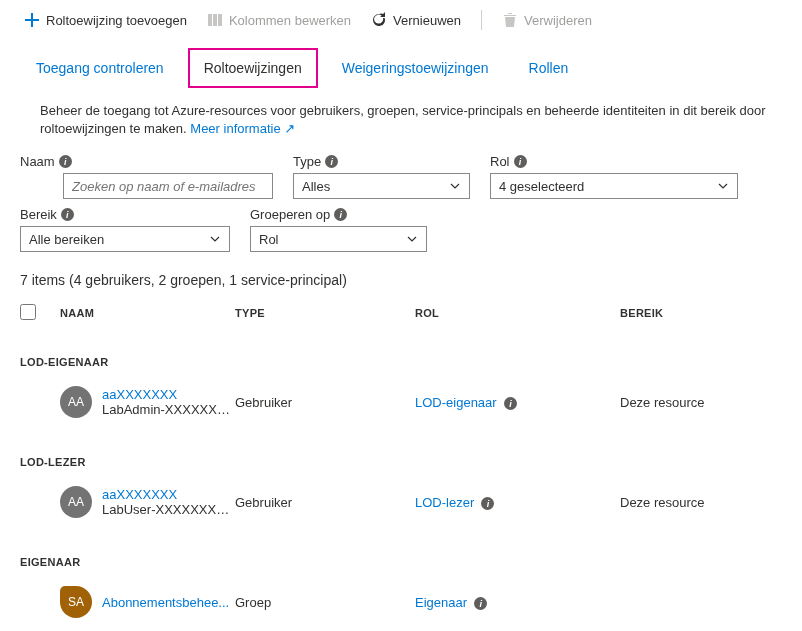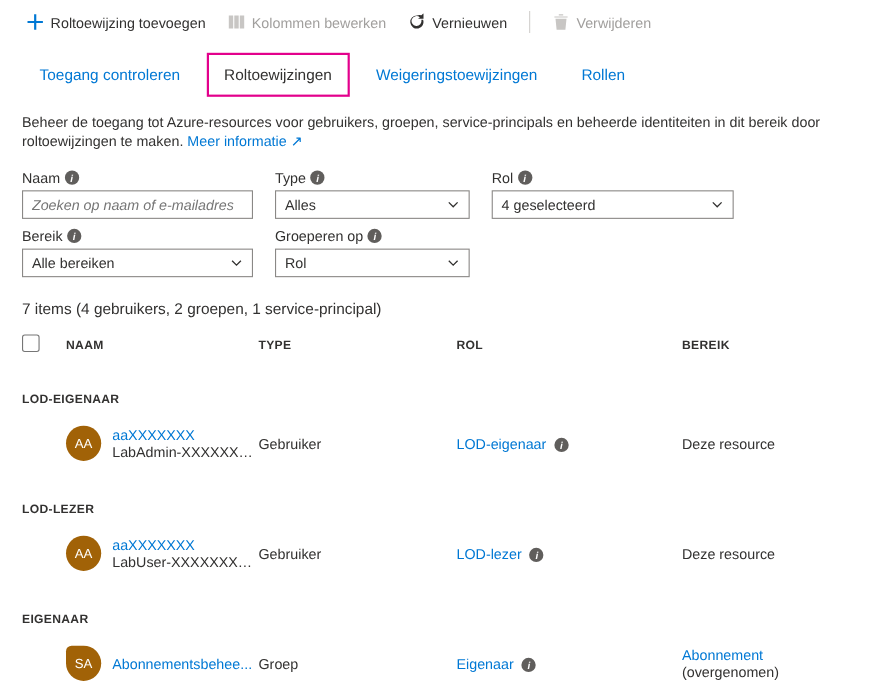--- a/index.html
+++ b/index.html
@@ -11,52 +11,52 @@
 .tb-btn.disabled { color: #a19f9d; cursor: default; }
 .tb-btn.enabled { color: #323130; }
 .tb-sep { width: 1px; height: 20px; background: #d2d0ce; margin: 0 8px; }
 
 
 .tabs { display: flex; padding: 0 20px; gap: 8px; margin-top: 4px; }
 .tab { padding: 10px 14px; font-size: 14px; color: #0078d4; cursor: pointer; border: 2px solid transparent; }
 .tab.active { border: 2px solid #e3008c; color: #323130; }
 
 
-.desc { padding: 14px 27px 10px 20px; font-size: 13px; color: #323130; line-height: 1.4; }
+.desc { padding: 14px 27px 10px 20px; font-size: 13px; color: #323130; line-height: 1.4; margin-left: 20px; }
 .desc a { color: #0078d4; text-decoration: none; }
 
 
 .filters { display: flex; padding: 6px 20px; gap: 20px; }
 .filter-group { display: flex; flex-direction: column; gap: 4px; }
 .filter-label { font-size: 13px; color: #323130; display: flex; align-items: center; gap: 4px; }
 .filter-input, .filter-select { height: 26px; border: 1px solid #8a8886; padding: 0 8px; font-size: 13px; background: #fff; display: flex; align-items: center; justify-content: space-between; cursor: pointer; }
-.filter-input { width: 210px; }
+.filter-input { width: 210px; margin-left: 43px; }
 .filter-input input { border: none; outline: none; width: 100%; font-style: italic; color: #605e5c; font-size: 13px; }
 .fw-200 { width: 177px; }
-.fw-220 { width: 220px; }
+.fw-220 { width: 248px; }
 
 .info-icon { display:inline-flex; width:13px; height:13px; border-radius:50%; background:#605e5c; color:#fff; font-size:9px; align-items:center; justify-content:center; font-weight:bold; font-style: italic; }
 
 
 .count { padding: 14px 20px 10px 20px; font-size: 14px; }
 
 
 .thead { display: flex; padding: 6px 20px; font-size: 11px; font-weight: 600; color: #323130; letter-spacing: 0.3px; align-items:center; }
 .col-check { width: 40px; }
 .col-name { width: 175px; }
 .col-type { width: 180px; }
 .col-role { width: 205px; }
 .col-scope { flex: 1; }
 .thead input[type=checkbox] { width: 16px; height: 16px; }
 
 .group-header { padding: 28px 20px 8px 20px; font-size: 11px; font-weight: 600; letter-spacing: 0.3px; }
 .row { display: flex; padding: 10px 20px; align-items: center; font-size: 13px; }
 .row .col-name { display: flex; align-items: center; gap: 10px; }
 .avatar { width: 32px; height: 32px; border-radius: 50%; display: flex; align-items: center; justify-content: center; color: #fff; font-size: 12px; font-weight: 400; flex-shrink: 0; }
-.av-purple { background: #a16207; }
+.av-purple { background: #737373; }
 .av-red { background: #a16207; border-radius: 16% 50% 50% 50%; }
 .name-stack { display: flex; flex-direction: column; overflow: hidden; justify-content: flex-end; }
 .name-link { color: #0078d4; font-size: 13px; white-space: nowrap; overflow: hidden; text-overflow: ellipsis; cursor:pointer; }
 .name-sub { color: #323130; font-size: 13px; white-space: nowrap; overflow: hidden; text-overflow: ellipsis; }
 .role-link { color: #0078d4; cursor:pointer; }
 .scope-link { color: #0078d4; cursor:pointer; }
 
 svg { display: block; }
 .chev { margin-left: auto; }
 </style>
@@ -225,15 +225,14 @@
     <div class="row">
       <div class="col-check"></div>
       <div class="col-name">
         <div class="avatar av-red">SA</div>
         <div class="name-stack">
           <span class="name-link">Abonnementsbehee...</span>
         </div>
       </div>
       <div class="col-type">Groep</div>
       <div class="col-role"><span class="role-link">Eigenaar</span> &nbsp;<span class="info-icon">i</span></div>
-      <div class="col-scope"><span class="scope-link">Abonnement</span> (overgenomen)</div>
     </div>
   </div>
 
 </body></html>

